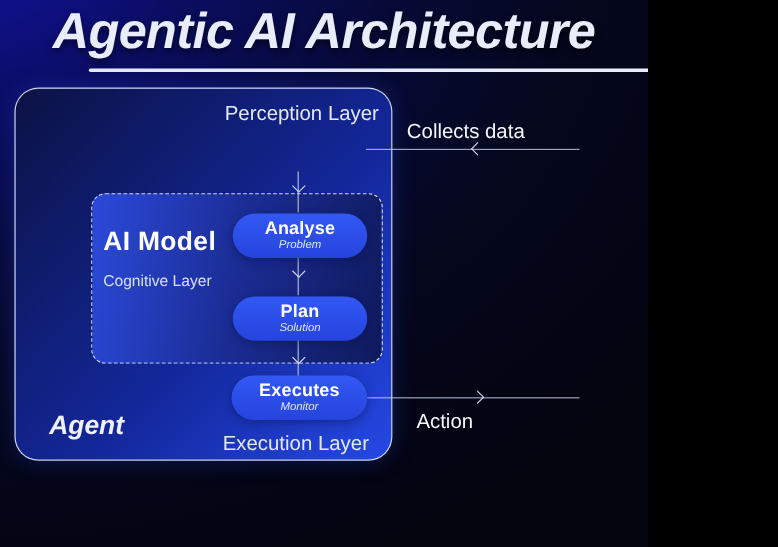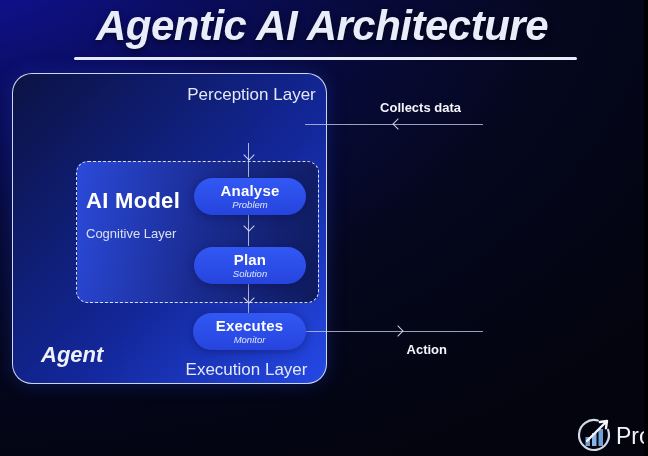--- a/index.html
+++ b/index.html
@@ -1,17 +1,17 @@
 <!DOCTYPE html>
 <html><head>
 <meta charset="utf-8">
 <style>
   html,body { margin:0; padding:0; background:#000; }
   .stage {
-    position:relative; width:644px; height:456px; overflow:hidden;
+    position:relative; width:540px; height:456px; overflow:hidden;
     font-family:"Liberation Sans", sans-serif;
     background: radial-gradient(135% 125% at -4% -10%,
       #12129e 0%, #0b0d62 24%, #070a3a 46%, #05071e 68%, #03040e 100%);
   }
   .title {
     position:absolute; top:2px; left:0; width:100%; text-align:center;
     font-size:42px; font-weight:bold; font-style:italic; color:#e9edfa;
     letter-spacing:-0.5px; text-shadow:0 3px 6px rgba(0,0,0,.55); white-space:nowrap;
   }
   .title-underline { position:absolute; left:74px; top:57px; width:503px; height:3px;
@@ -55,22 +55,22 @@
     transform:translateY(-8px); }
 
   .hline { position:absolute; height:1.3px; background:rgba(190,200,225,.8); z-index:1; }
   .vline { position:absolute; width:1.3px; background:rgba(200,210,232,.85); left:235px; z-index:2; }
 
   .chev { position:absolute; width:7px; height:7px; border:0 solid rgba(214,222,240,.95); z-index:2; }
   .chev-left  { border-left-width:1.6px;  border-bottom-width:1.6px; transform:rotate(45deg); }
   .chev-right { border-right-width:1.6px; border-bottom-width:1.6px; transform:rotate(-45deg); }
   .chev-down  { border-right-width:1.6px; border-bottom-width:1.6px; transform:rotate(45deg); }
 
-  .flow-label { position:absolute; color:#f4f6fc; font-size:13px; font-weight:bold;
-    text-align:right; z-index:2; }
+  .flow-label { position:absolute; color:#f4f6fc; font-size:17px; font-weight:normal;
+    text-align:left; z-index:2; }
 
   .logo { position:absolute; left:566px; top:408px; width:100px; height:48px; }
 </style>
 </head>
 <body>
 
 <div class="stage">
 
   <div class="title">Agentic AI Architecture</div>
   <div class="title-underline"></div>

